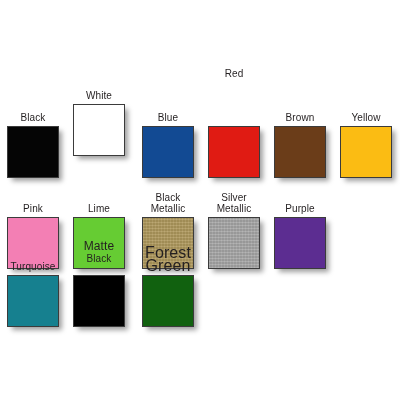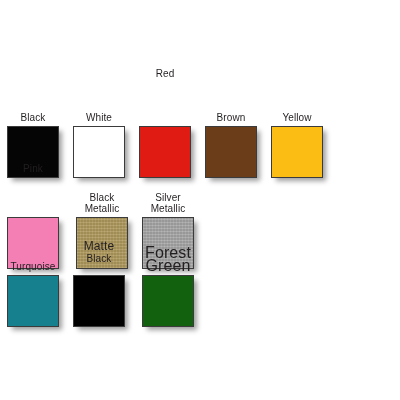--- a/index.html
+++ b/index.html
@@ -97,51 +97,63 @@
 </style>
 </head>
 <body>
 
 <div id="chart">
     <div class="swatch-row" style="top: 68px;">
       <div class="swatch-cell" style="margin-left: 6px; width: 54px;">
         <div class="swatch-label">Black</div>
         <div class="swatch-box" style="background: rgb(5, 5, 5);"></div>
       </div>
-      <div class="swatch-cell" style="margin-left: 12px; width: 54px;">
+      <div class="swatch-cell" style="margin-left: 12px; width: 54px; justify-content: center;">
         <div class="swatch-label">White</div>
         <div class="swatch-box" style="background: rgb(255, 255, 255);"></div>
+      </div>
+      <div class="swatch-cell" style="margin-left: 15px; width: 54px;">
+        <div class="swatch-label">Blue</div>
+        <div class="swatch-box" style="background: rgb(18, 74, 147);"></div>
       </div>
       <div class="swatch-cell" style="margin-left: 12px; width: 54px; gap: 44px;">
         <div class="swatch-label">Red</div>
         <div class="swatch-box" style="background: rgb(224, 27, 19);"></div>
       </div>
       <div class="swatch-cell" style="margin-left: 12px; width: 54px;">
         <div class="swatch-label">Brown</div>
         <div class="swatch-box" style="background: rgb(107, 61, 25);"></div>
       </div>
       <div class="swatch-cell" style="margin-left: 12px; width: 54px;">
         <div class="swatch-label">Yellow</div>
         <div class="swatch-box" style="background: rgb(251, 188, 19);"></div>
       </div>
     </div>
     <div class="swatch-row" style="top: 156px;">
-      <div class="swatch-cell" style="margin-left: 6px; width: 54px; gap: 40px;">
+      <div class="swatch-cell" style="margin-left: 6px; width: 54px;">
         <div class="swatch-label">Pink</div>
         <div class="swatch-box" style="background: rgb(243, 127, 180);"></div>
+      </div>
+      <div class="swatch-cell" style="margin-left: 12px; width: 54px;">
+        <div class="swatch-label">Lime</div>
+        <div class="swatch-box" style="background: rgb(102, 204, 51);"></div>
       </div>
       <div class="swatch-cell" style="margin-left: 15px; width: 54px;">
         <div class="swatch-label">Black
 Metallic</div>
         <div class="swatch-box textured" style="background: rgb(176, 154, 94);"></div>
       </div>
       <div class="swatch-cell" style="margin-left: 12px; width: 54px; margin-top: 36px;">
         <div class="swatch-label">Silver
 Metallic</div>
         <div class="swatch-box textured" style="background: rgb(168, 168, 168);"></div>
+      </div>
+      <div class="swatch-cell" style="margin-left: 12px; width: 54px;">
+        <div class="swatch-label">Purple</div>
+        <div class="swatch-box" style="background: rgb(92, 45, 145);"></div>
       </div>
     </div>
     <div class="swatch-row" style="top: 240px;">
       <div class="swatch-cell" style="margin-left: 6px; width: 54px;">
         <div class="swatch-label">Turquoise</div>
         <div class="swatch-box" style="background: rgb(22, 128, 143);"></div>
       </div>
       <div class="swatch-cell" style="margin-left: 12px; width: 54px; gap: 8px;">
         <div class="swatch-label mixed"><span class="lead">Matte</span><span class="tail">Black</span></div>
         <div class="swatch-box" style="background: rgb(0, 0, 0);"></div>

